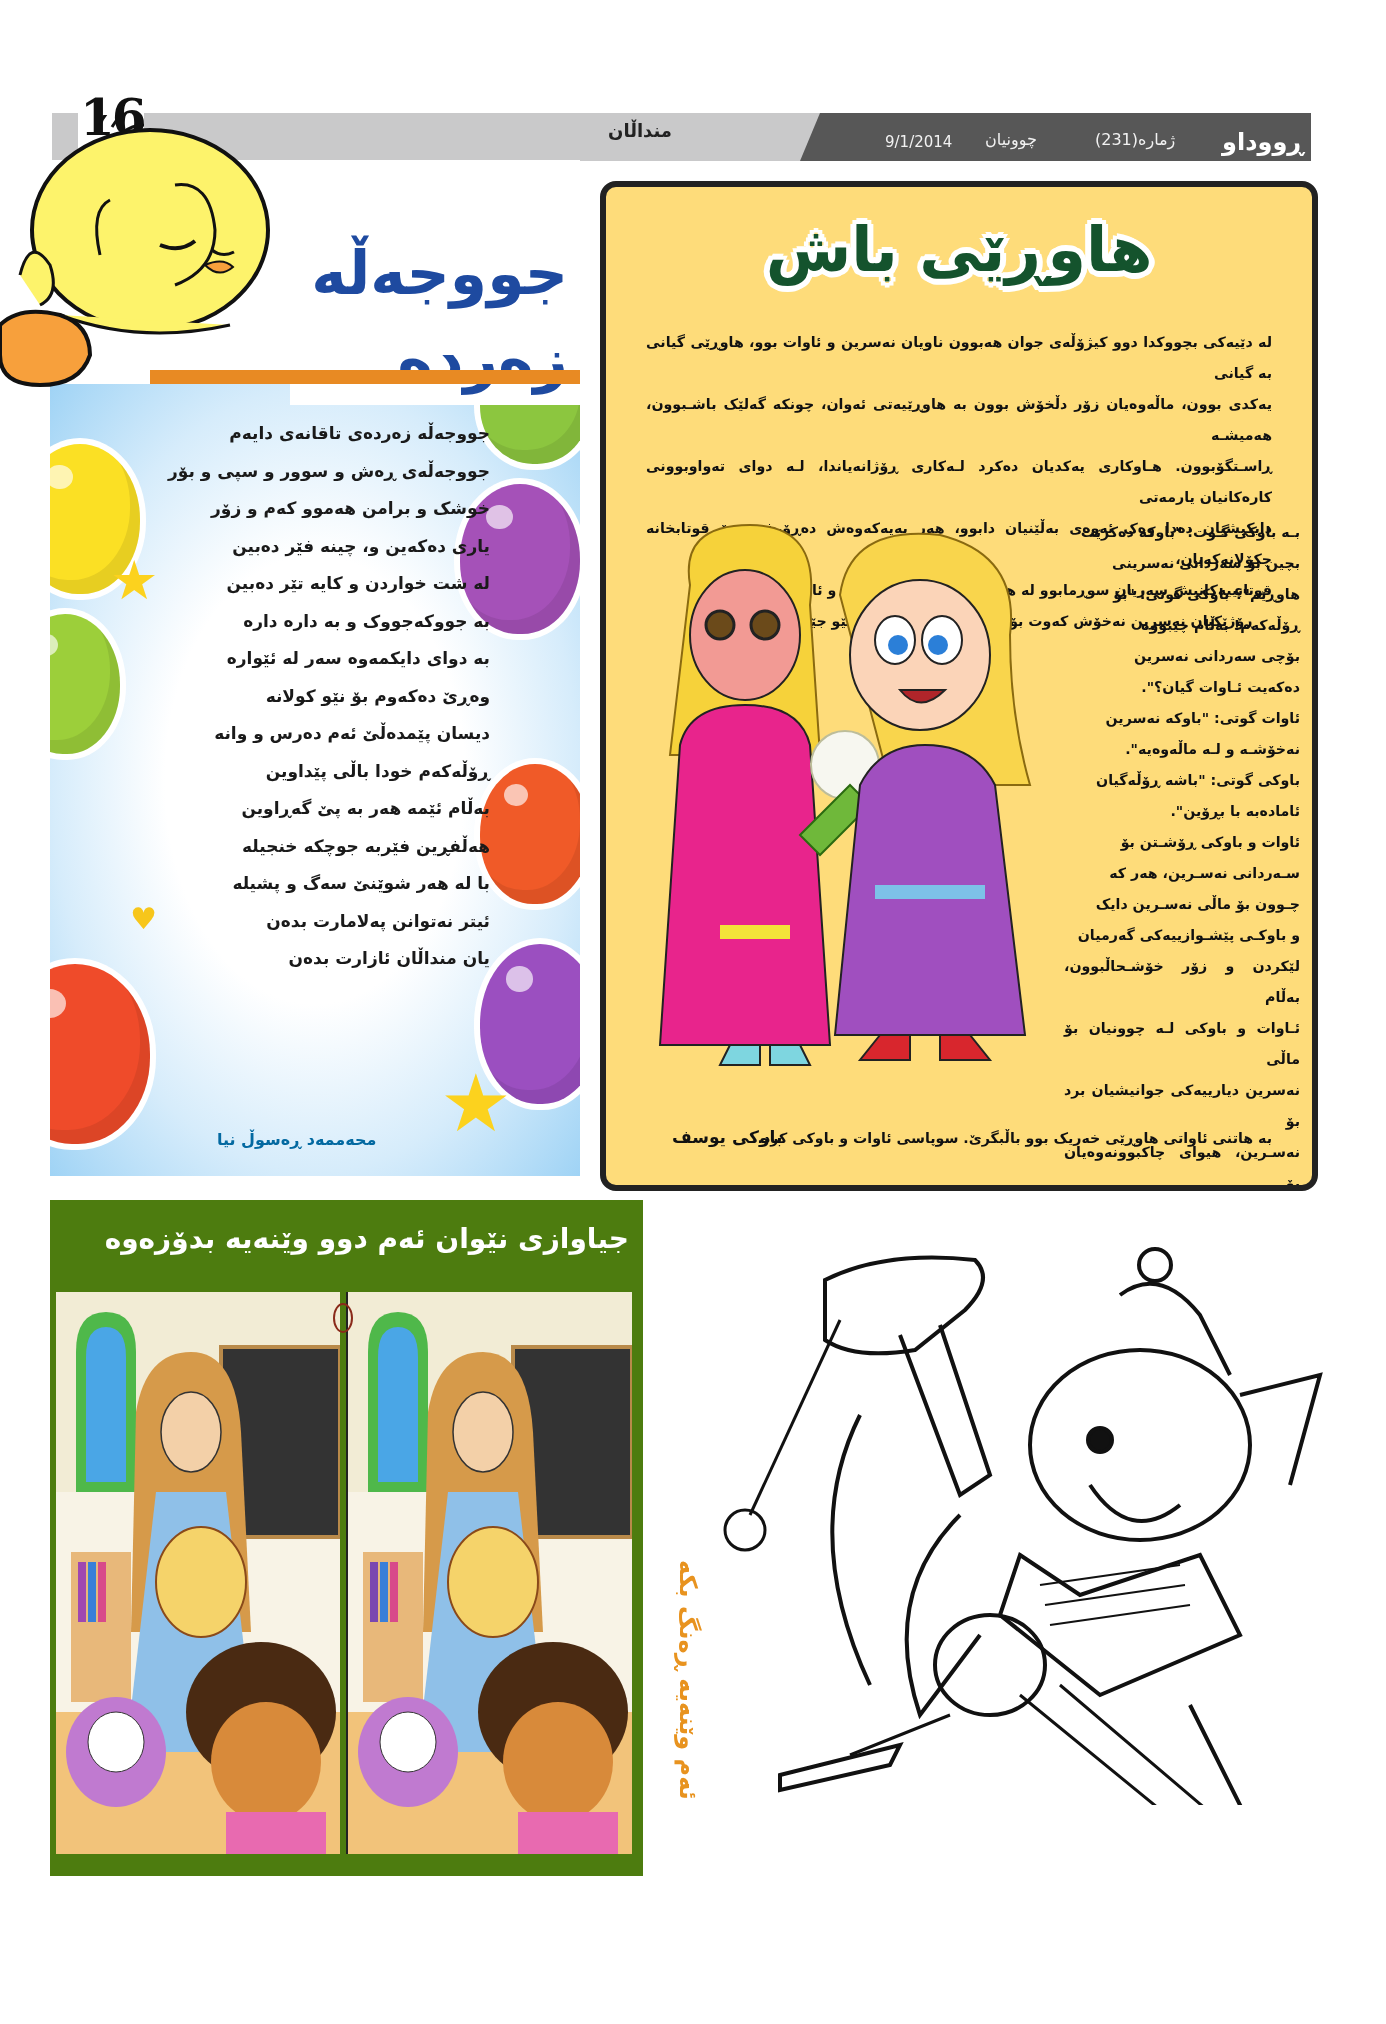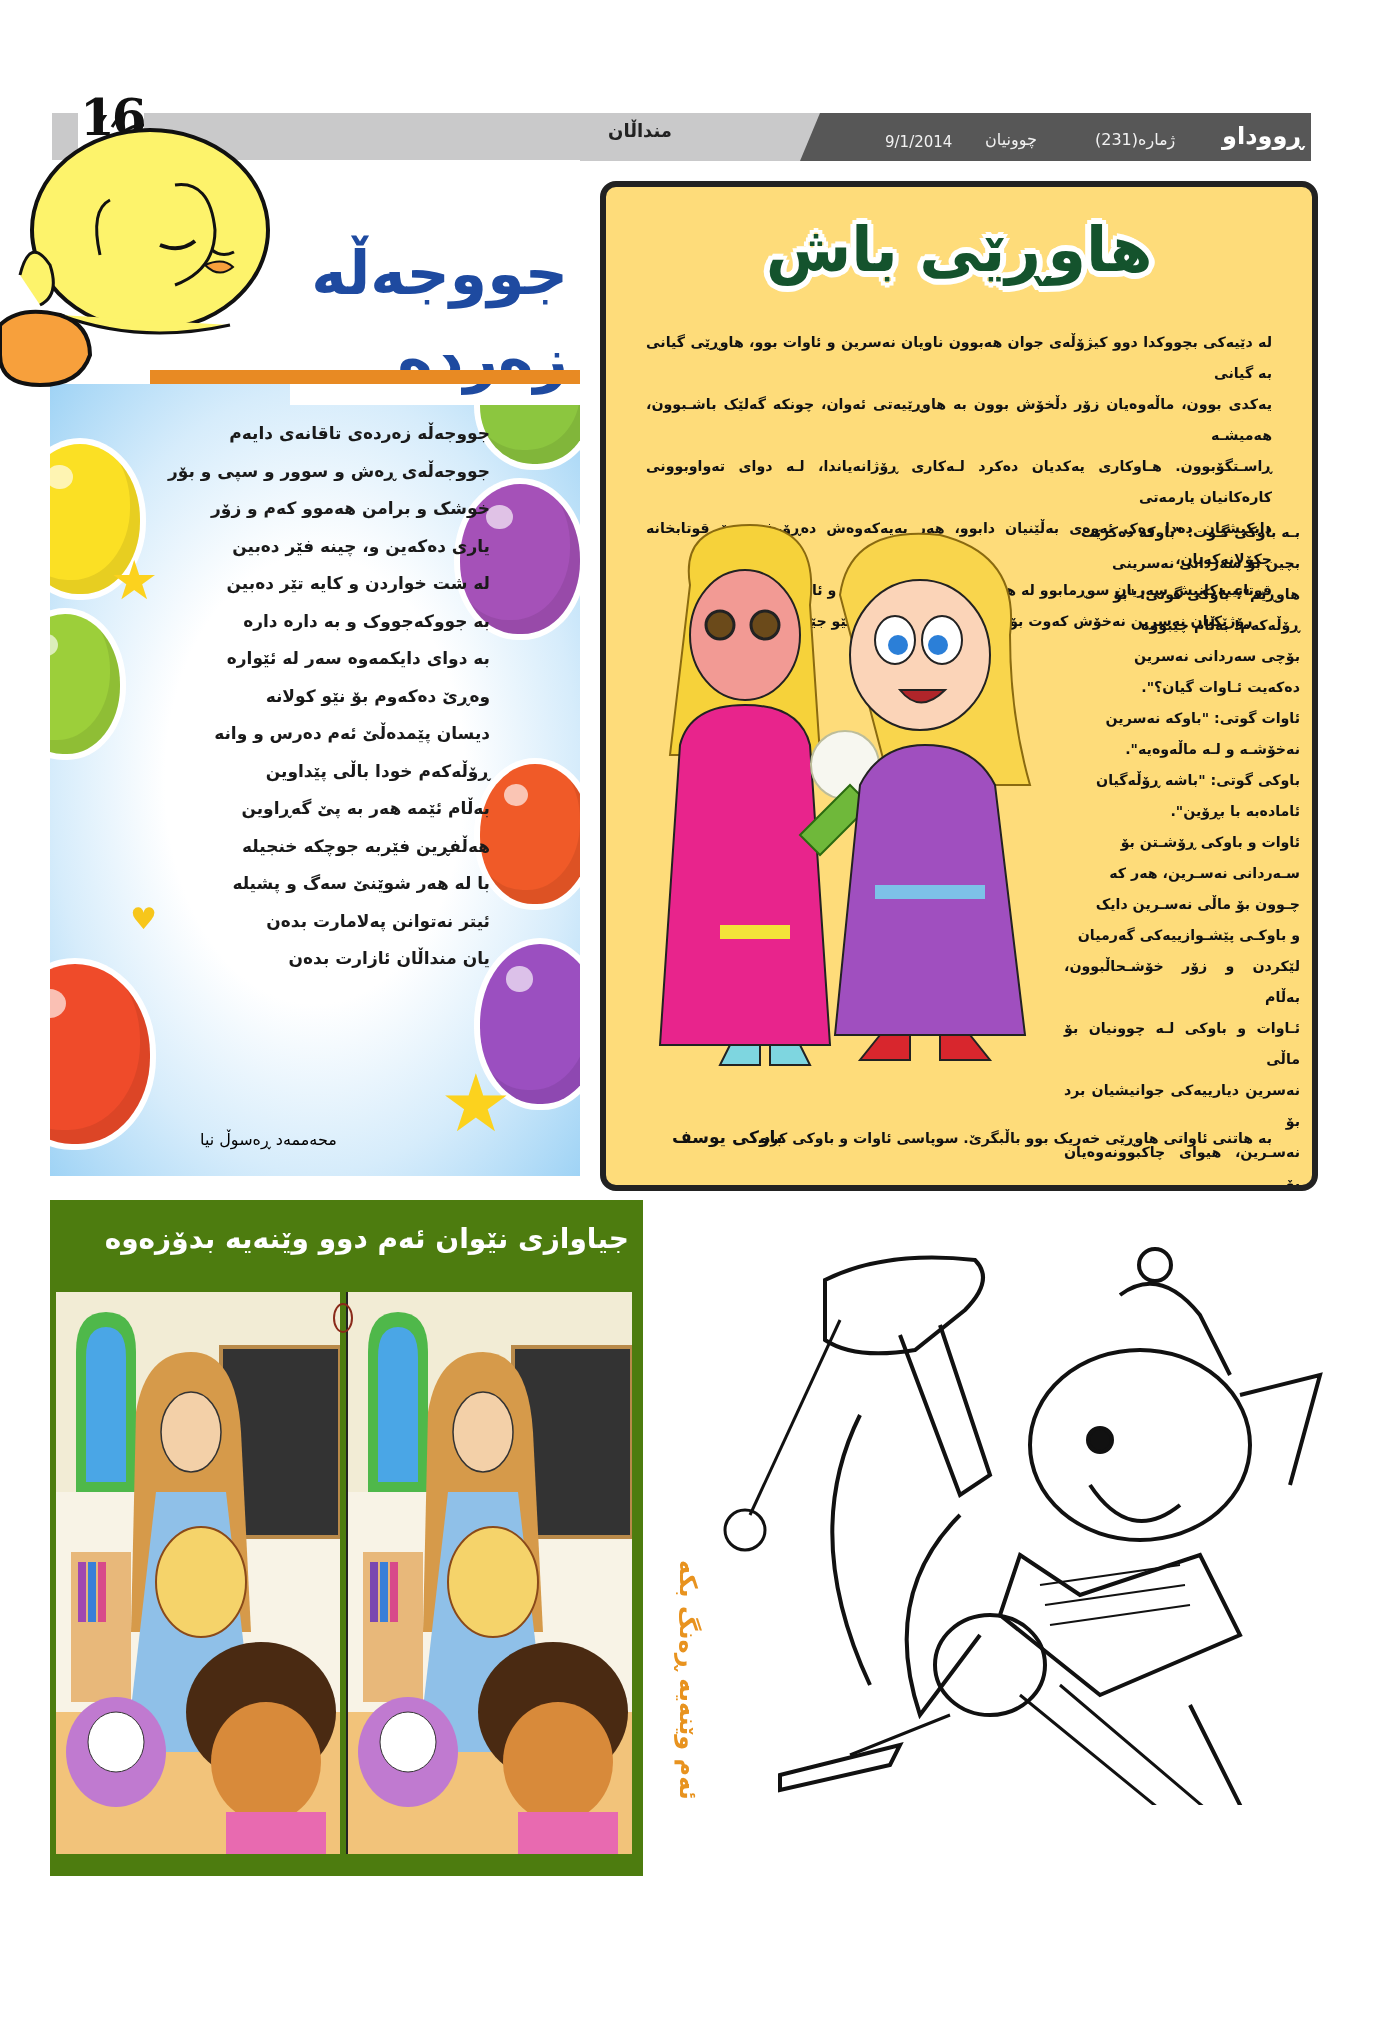--- a/index.html
+++ b/index.html
@@ -12,42 +12,42 @@
               clip-path: polygon(20px 0, 100% 0, 100% 100%, 0 100%); }
   .page-num-box { position: absolute; left: 78px; top: 92px; width: 66px; height: 62px; background: #fff;
                   border-bottom-right-radius: 14px; }
   .page-num { position: absolute; left: 80px; top: 88px; font-family: "DejaVu Serif", serif; font-weight: bold;
               font-size: 50px; color: #111; letter-spacing: -3px; }
   .section-name { position: absolute; left: 560px; top: 120px; width: 160px; text-align: center;
                   font-size: 18px; font-weight: bold; color: #222; direction: rtl; }
   .hdr-date { position: absolute; left: 885px; top: 133px; font-size: 15px; color: #f2f2f2; }
   .hdr-day { position: absolute; left: 985px; top: 130px; font-size: 16px; color: #f2f2f2; direction: rtl; }
   .hdr-issue { position: absolute; left: 1095px; top: 130px; font-size: 16px; color: #f2f2f2; direction: rtl; }
-  .logo { position: absolute; left: 1222px; top: 116px; display: flex; align-items: center; gap: 14px; }
+  .logo { position: absolute; left: 1222px; top: 116px; display: flex; align-items: flex-end; gap: 14px; }
   .logo-text { font-size: 24px; font-weight: bold; color: #fff; direction: rtl; }
   .logo-burst { width: 24px; height: 40px; position: relative; }
   .logo-burst span { position: absolute; width: 3px; height: 8px; background: #fff; border-radius: 1px; }
 
   
   .bird { position: absolute; left: 0; top: 115px; width: 300px; height: 280px; }
 
   
   .poem-panel { position: absolute; left: 50px; top: 160px; width: 530px; height: 1016px; background: #ffffff; overflow: hidden; }
   .poem-titlebox { position: absolute; left: 240px; top: 0; width: 290px; height: 205px; background: #fff; margin-top: 40px; }
   .poem-title { position: absolute; right: 12px; top: 30px; width: 260px; text-align: right;
                 font-size: 60px; line-height: 86px; font-weight: bold; color: #1e4aa0; direction: rtl; }
   .poem-bar { position: absolute; left: 100px; top: 210px; width: 430px; height: 14px; background: #e88a23; }
   .poem-bg { position: absolute; left: 0; top: 224px; width: 530px; height: 792px;
              background: radial-gradient(ellipse at 50% 50%, #ffffff 40%, #d6ecfb 70%, #9fd3f5 100%); }
   .balloon { position: absolute; border-radius: 50% 50% 48% 48%; box-shadow: inset -10px -14px 0 rgba(0,0,0,0.08), 0 0 0 6px #ffffff; }
   .balloon::after { content: ""; position: absolute; left: 22%; top: 14%; width: 22%; height: 16%; background: rgba(255,255,255,0.65); border-radius: 50%; }
   .star { position: absolute; color: #fcd21e; font-size: 54px; line-height: 1; }
   .poem-text { position: absolute; left: 70px; top: 255px; width: 370px; direction: rtl; text-align: right; }
   .poem-line { font-size: 17px; line-height: 37.5px; font-weight: bold; color: #1a1a1a; white-space: nowrap; }
-  .poem-author { position: absolute; left: 150px; top: 970px; font-size: 16px; font-weight: normal; direction: rtl; color: #000000; }
+  .poem-author { position: absolute; left: 167px; top: 970px; font-size: 16px; font-weight: bold; direction: rtl; color: #0369a1; }
 
   
   .story-panel { position: absolute; left: 600px; top: 181px; width: 718px; height: 1010px;
                  background: #fedc7a; border: 6px solid #222; border-radius: 16px; overflow: hidden; }
   .story-title { position: absolute; left: 0; right: 0; top: 26px; text-align: center; font-size: 62px; font-weight: bold;
                  color: #14532d; direction: rtl;
                  text-shadow: 0 0 0 #fff, 4px 4px 0 #fff, -4px -4px 0 #fff, 4px -4px 0 #fff, -4px 4px 0 #fff,
                               0 6px 0 #fff, 0 -6px 0 #fff, 6px 0 0 #fff, -6px 0 0 #fff; }
   .story-intro { position: absolute; left: 40px; right: 40px; top: 140px; direction: rtl; text-align: justify; }
   .story-line { font-size: 14.2px; line-height: 31px; color: #111; font-weight: bold; }

